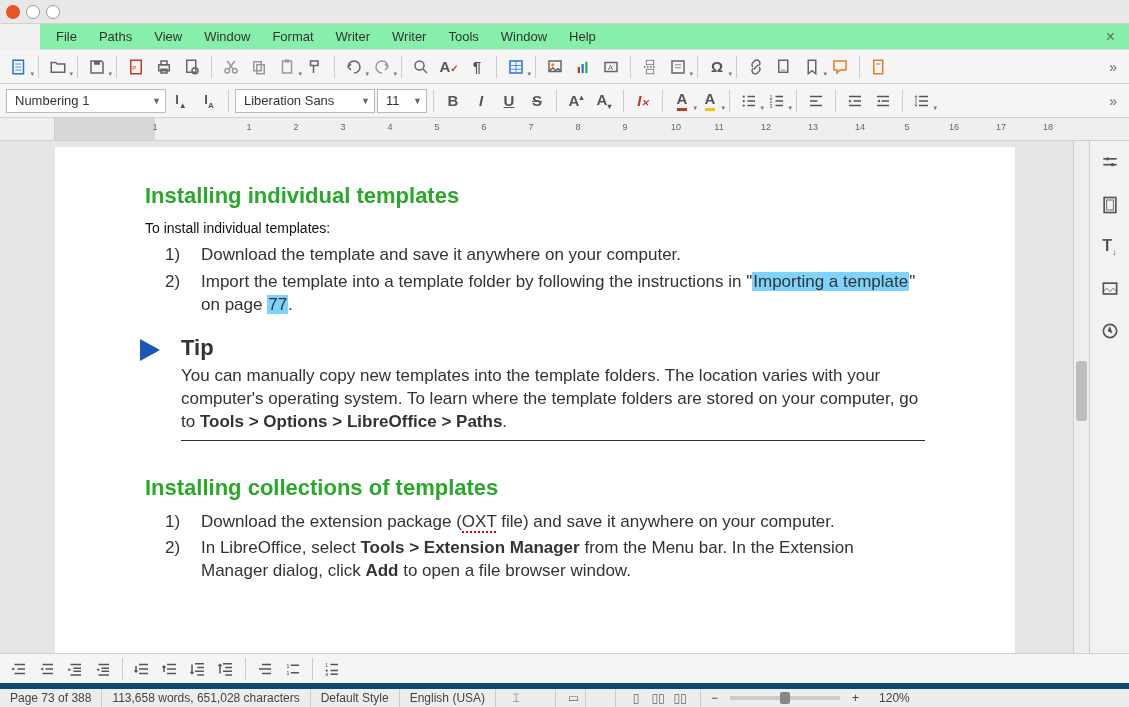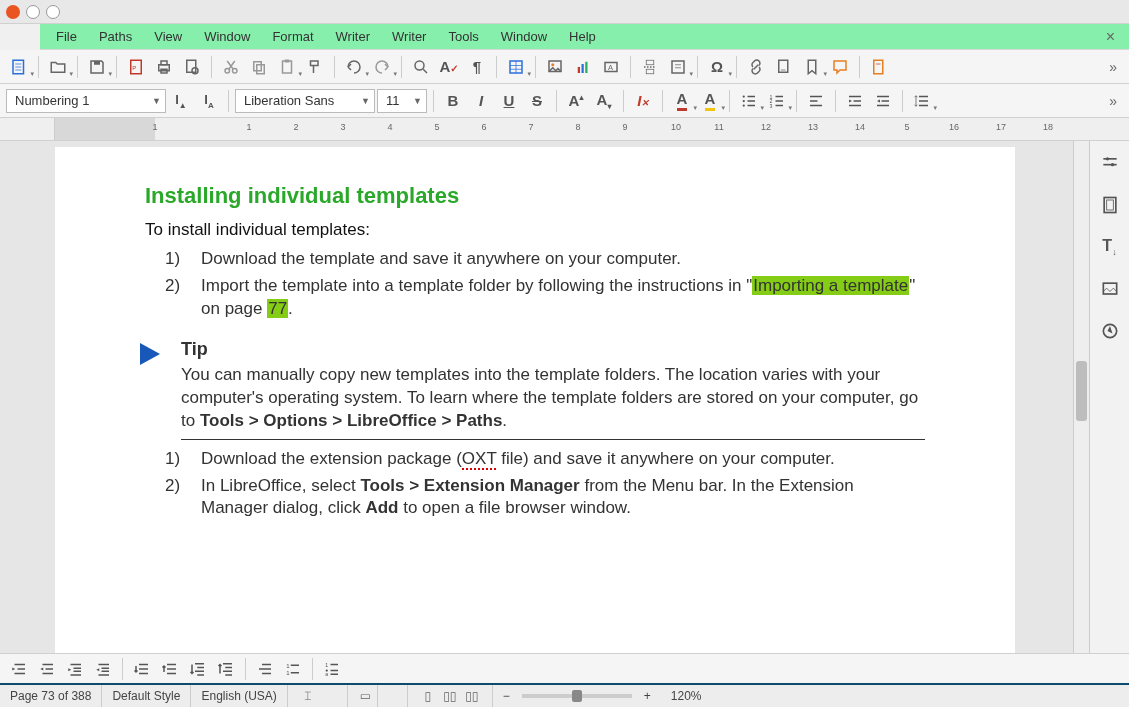--- a/index.html
+++ b/index.html
@@ -45,41 +45,41 @@
   .workspace { flex:1; display:flex; overflow:hidden; background:#e6e6e6; }
   .doc-scroll { flex:1; overflow:auto; position:relative; }
   .vscroll { width:16px; background:#eee; border-left:1px solid #ccc; position:relative;}
   .vscroll .thumb { position:absolute; left:2px; right:2px; top:220px; height:60px; background:#bdbdbd; border-radius:3px;}
   .sidebar { width:40px; background:#f2f2f2; border-left:1px solid #ccc; display:flex; flex-direction:column; align-items:center; padding-top:8px; gap:14px;}
   .sidebar .sb-btn { width:28px; height:28px; display:flex; align-items:center; justify-content:center; color:#555; cursor:default;}
   
   .page { width:960px; min-height:560px; background:#fff; margin:6px auto 20px 55px; padding:30px 90px 30px 90px; position:relative; }
   
   .h-green { color:#2aa82a; font-weight:bold; font-size:22px; margin:6px 0 10px 0; }
-  .body-p { font-size:17px; color:#111; margin:6px 0; line-height:1.35;}
+  .body-p { font-size:14px; color:#111; margin:6px 0; line-height:1.35;}
   .numlist { margin:6px 0 10px 20px; }
   .numlist .li { display:flex; margin:4px 0; font-size:17px; line-height:1.35;}
   .numlist .li .marker { width:36px; flex-shrink:0; text-align:left;}
   .numlist .li .txt { flex:1;}
-  .field-ref { background:#84cc16; padding:0 1px;}
+  .field-ref { background:#7dd3fc; padding:0 1px;}
   
   .tip-block { display:flex; margin:18px 0 8px -10px;}
   .tip-arrow { width:46px; flex-shrink:0; }
   .tip-arrow svg { width:30px; height:30px; }
   .tip-body { flex:1; border-bottom:1px solid #333; padding-bottom:6px;}
-  .tip-title { font-weight:bold; font-size:18px; margin-bottom:4px;}
+  .tip-title { font-weight:bold; font-size:22px; margin-bottom:4px;}
   .tip-text { font-size:17px; line-height:1.35;}
   .tip-text b { font-weight:bold;}
   .redsquig { border-bottom: 2px dotted #d00;}
   
   
   .para-toolbar { height:30px; background:#f5f5f5; border-top:1px solid #d0d0d0; display:flex; align-items:center; padding:0 6px; gap:2px;}
   
   
-  .statusbar { height:24px; background:#ededed; border-top:2px solid #0c4a6e; display:flex; align-items:center; font-size:12px; color:#444; }
+  .statusbar { height:24px; background:#ededed; border-top:6px solid #0c4a6e; display:flex; align-items:center; font-size:12px; color:#444; }
   .statusbar .cell { padding:0 10px; border-right:1px solid #ccc; height:100%; display:flex; align-items:center;}
   .statusbar .cell.flex { flex:1;}
   .statusbar .zoom-slider { width:110px; height:4px; background:#ccc; margin:0 8px; position:relative;}
   .statusbar .zoom-slider .knob { position:absolute; left:50%; top:-4px; width:10px; height:12px; background:#888; border-radius:2px; transform:translateX(-50%);}
   .statusbar .zoom-val { padding:0 10px;}
   .sb-icon { width:16px; height:16px; display:inline-flex; align-items:center; justify-content:center; margin:0 2px; color:#666;}
   
   .icon-txt { font-family: Arial, sans-serif; font-size:15px; font-weight:bold;}
   .clr-red { color:#c0392b;}
   .clr-blue { color:#2a6fdb;}
@@ -448,20 +448,21 @@
             </svg>
         </div>
         <div class="tip-body">
           <div class="tip-title">Tip</div>
           <div class="tip-text">
             <span>You can manually copy new templates into the template folders. The location varies with your computer's operating system. To learn where the template folders are stored on your computer, go to </span><b>Tools &gt; Options &gt; LibreOffice &gt; Paths</b><span>.</span>
           </div>
         </div>
       </div>
 
+      <div class="h-green" style="margin-top:34px">Installing collections of templates</div>
       <div class="numlist">
         <div class="li">
           <span class="marker">1)</span>
           <span class="txt">
             <span>Download the extension package (</span><span class="redsquig">OXT</span><span> file) and save it anywhere on your computer.</span>
           </span>
         </div>
         <div class="li">
           <span class="marker">2)</span>
           <span class="txt">
@@ -601,20 +602,21 @@
         <text x="3" y="21" font-size="7" fill="#555">a</text>
         <line x1="10" y1="6" x2="20" y2="6" stroke="#555" stroke-width="2"></line>
         <line x1="10" y1="14" x2="20" y2="14" stroke="#555" stroke-width="2"></line>
         <line x1="10" y1="19" x2="20" y2="19" stroke="#555" stroke-width="2"></line>
       </svg>
     </div>
 </div>
 
 <div class="statusbar">
   <div class="cell">Page 73 of 388</div>
+  <div class="cell">113,658 words, 651,028 characters</div>
   <div class="cell">Default Style</div>
   <div class="cell">English (USA)</div>
   <div class="cell" style="width:60px">
       <span class="sb-icon">⌶</span>
     </div>
   <div class="cell" style="width:30px">
       <span class="sb-icon">▭</span>
     </div>
   <div class="cell" style="width:30px">
       <span class="sb-icon"></span>

